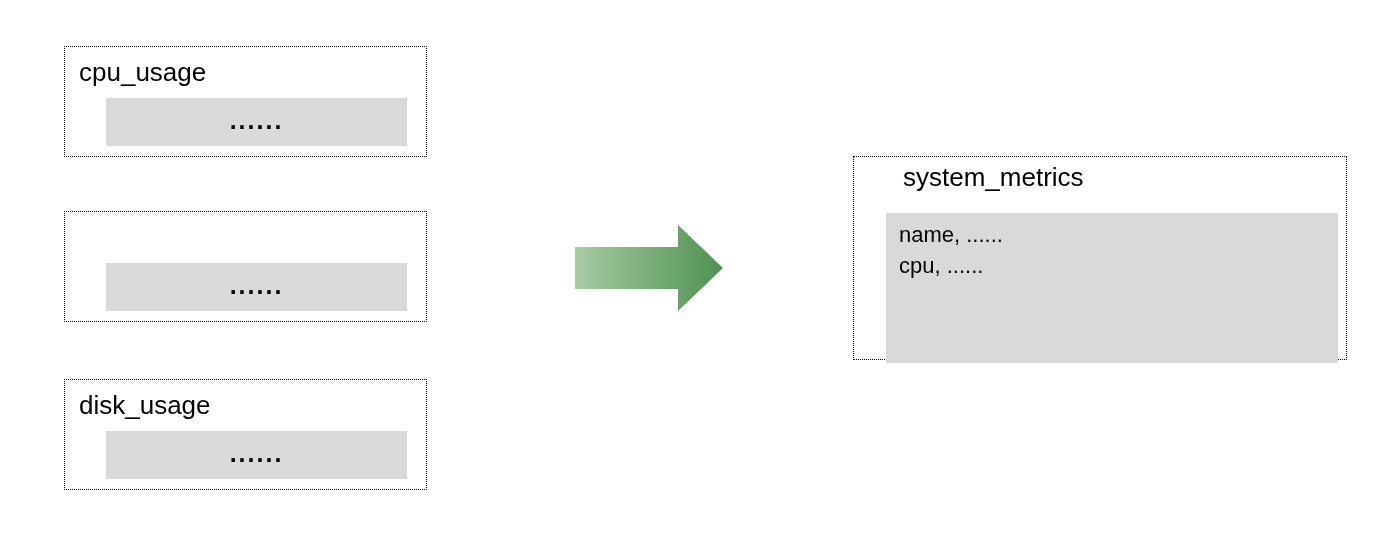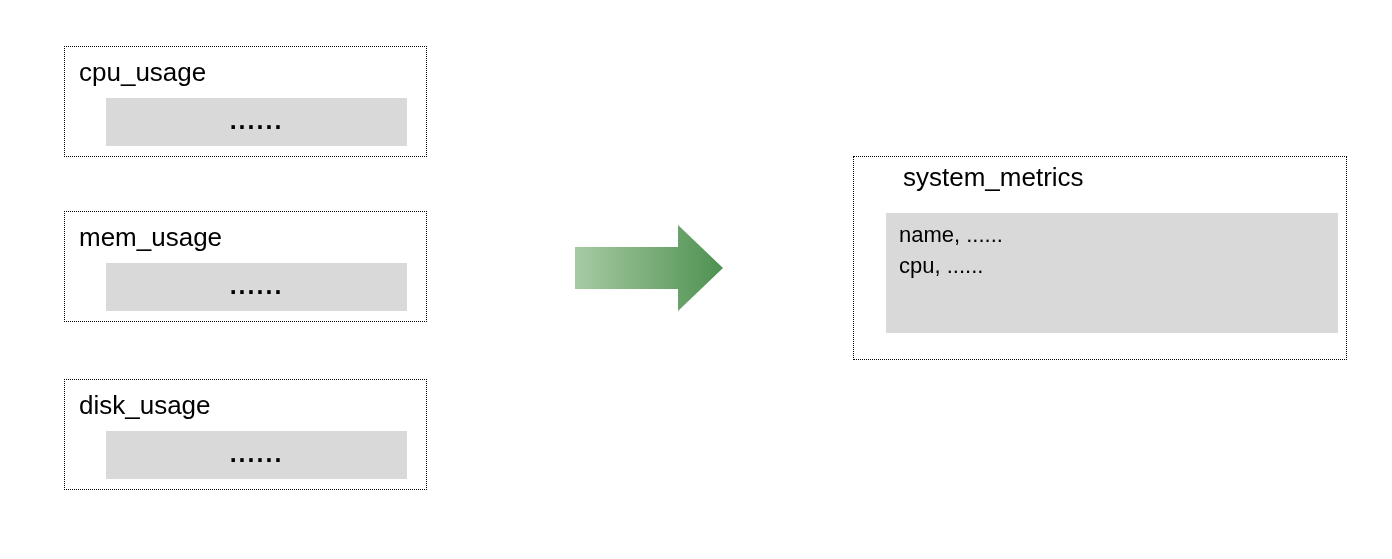--- a/index.html
+++ b/index.html
@@ -76,21 +76,21 @@
   .result-title {
     left: 17px;
     top: 4px;
     margin-left: 32px;
   }
   .gray-area {
     position: absolute;
     left: 32px;
     top: 56px;
     width: 452px;
-    height: 120px;
+    height: 150px;
     background: var(--gray-fill, #d9d9d9);
     box-sizing: border-box;
     padding: 6px 0 12px 13px;
   }
   .result-row {
     font-size: 22px;
     line-height: 31px;
     color: var(--text, #000000);
     white-space: nowrap;
   }
@@ -101,21 +101,20 @@
 <div class="canvas">
 
   <div class="table-box src-box src-box-1">
     <div class="box-title">cpu_usage</div>
     <div class="gray-bar">
       <span class="ellipsis-dots">......</span>
     </div>
   </div>
 
   <div class="table-box src-box src-box-2">
-    <div class="box-title">mem_usage</div>
     <div class="gray-bar">
       <span class="ellipsis-dots">......</span>
     </div>
   </div>
 
   <div class="table-box src-box src-box-3">
     <div class="box-title">disk_usage</div>
     <div class="gray-bar">
       <span class="ellipsis-dots">......</span>
     </div>

